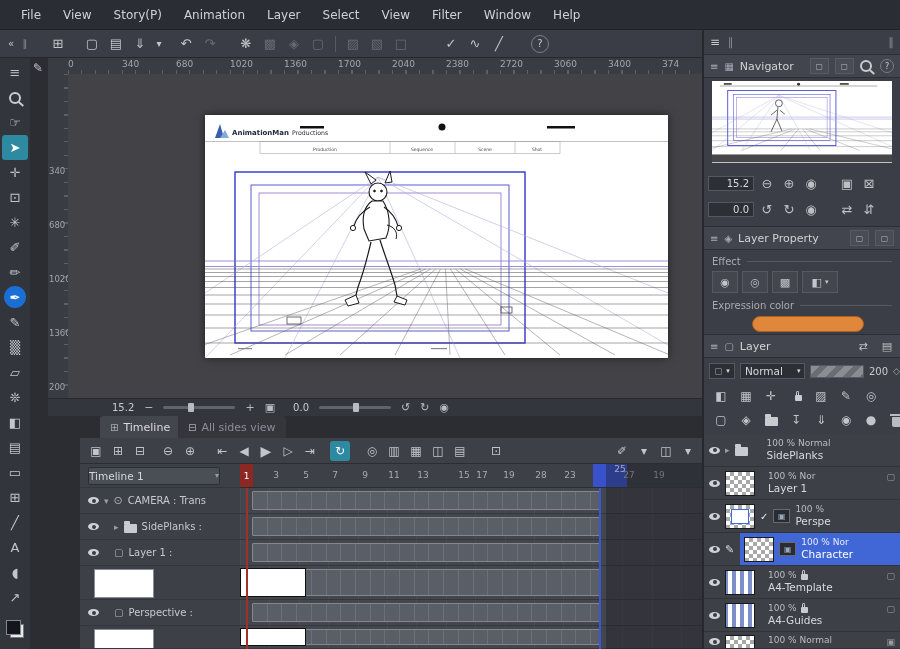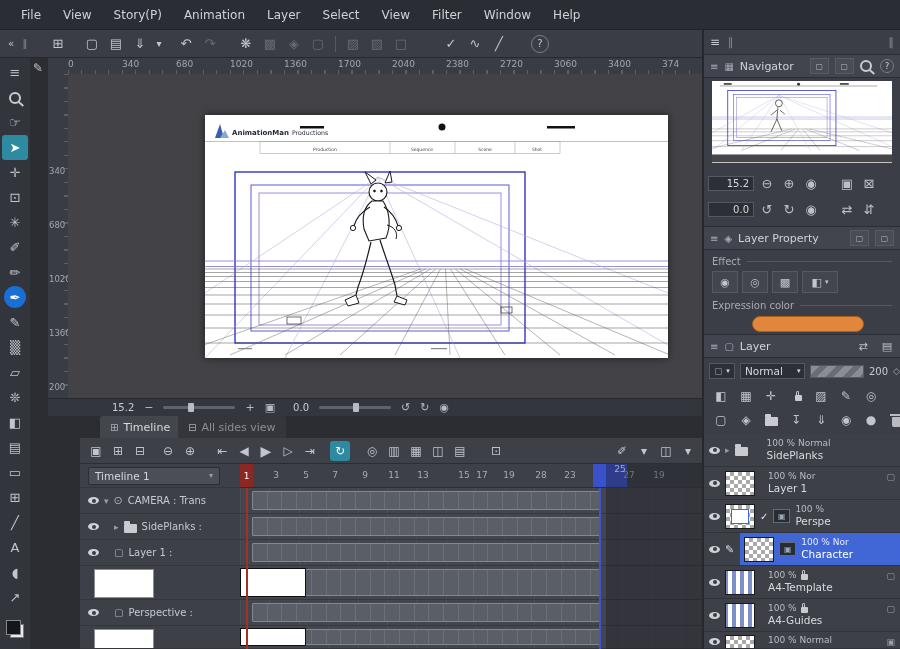--- a/index.html
+++ b/index.html
@@ -70,21 +70,21 @@
   .tl-tab.on{background:#44464d;color:#d8dade;}
   .tl-tab.off{background:#34363c;color:#8b8e96;}
   .tl-toolbar{position:absolute;left:0;top:22px;width:622px;height:26px;background:#3d4047;display:flex;
               align-items:center;gap:2px;padding-left:6px;box-sizing:border-box;border-bottom:1px solid #2b2d33;}
   .tl-toolbar .ibtn{width:20px;height:20px;font-size:12px;}
   .tl-toolbar .loop{background:#2d8aa0;border-radius:3px;color:#fff;}
   .tl-left{position:absolute;left:0;top:48px;width:160px;height:185px;background:#3d4047;box-sizing:border-box;}
   .tl-lrow{position:relative;display:flex;align-items:center;gap:5px;border-bottom:1px solid #34363c;
            box-sizing:border-box;padding-left:8px;font-size:10px;color:#c6c9cf;overflow:hidden;}
   .tl-sel-box{display:flex;align-items:center;justify-content:space-between;width:132px;height:18px;
-              background:#4a4e56;border:1px solid #2b2d33;border-radius:2px;padding:0 6px;box-sizing:border-box;
+              background:#4a4e56;border:1px solid #2b2d33;border-radius:2px;padding:0 0;box-sizing:border-box;
               font-size:10.5px;color:#d4d6dc;}
   .tl-frames{position:absolute;left:160px;top:48px;width:462px;height:185px;background:#44464d;overflow:hidden;
              background-image:repeating-linear-gradient(90deg,#4a4d54 0 1px,transparent 1px 29.4px);}
   .tl-fheader{position:absolute;left:160px;top:48px;width:462px;height:24px;background:#3d4047;overflow:hidden;
               border-bottom:1px solid #2b2d33;box-sizing:border-box;}
   .f{position:absolute;top:6px;width:30px;text-align:center;font-size:9px;color:#a7abb2;}
   .fcell-red{position:absolute;left:0;top:0;width:13px;height:24px;background:#8c2824;color:#fff;display:flex;
              align-items:center;justify-content:center;font-size:9px;}
   .fcell-blue{position:absolute;left:353px;top:0;width:14px;height:24px;background:#3952cc;color:#fff;display:flex;
               justify-content:center;font-size:9px;padding-left:20px;}

